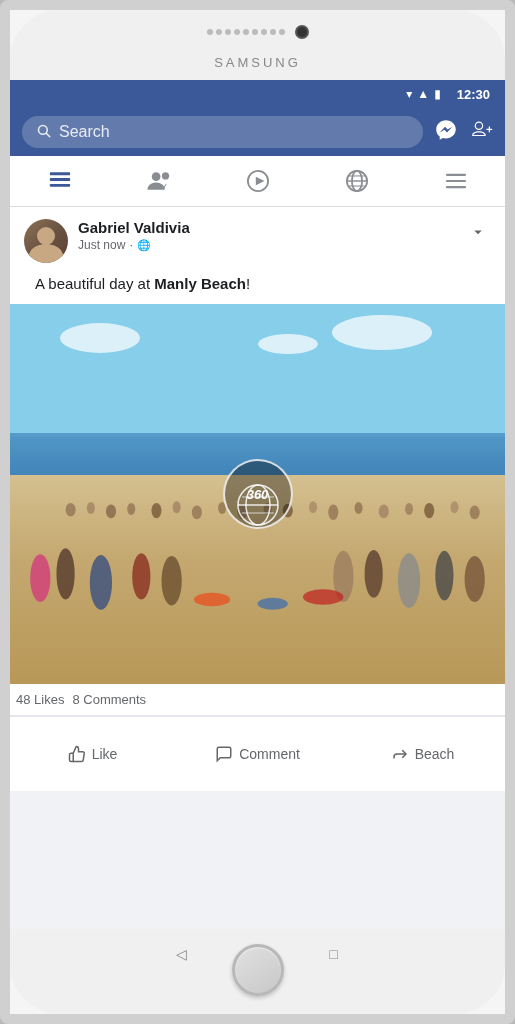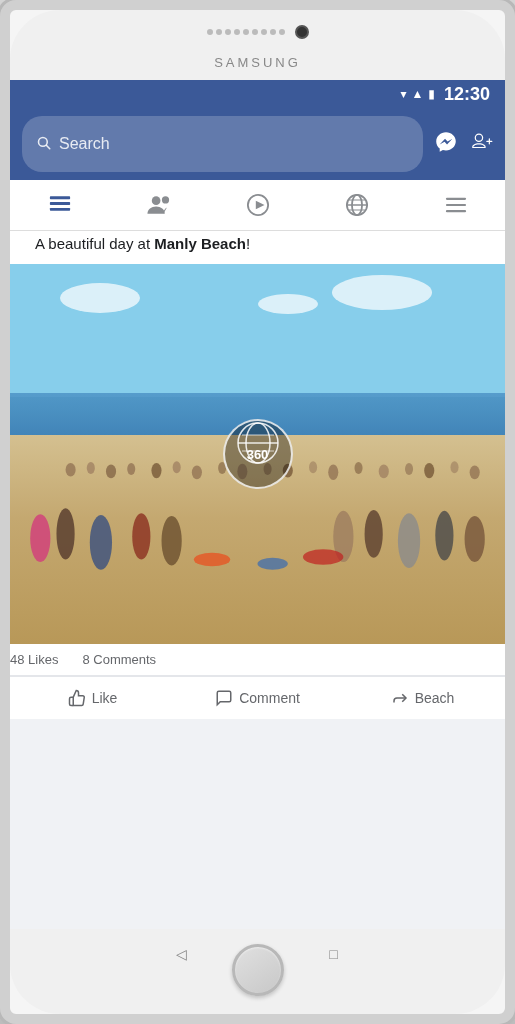--- a/index.html
+++ b/index.html
@@ -10,21 +10,21 @@
       justify-content: center;
       align-items: center;
       min-height: 100vh;
       font-family: 'Helvetica Neue', Arial, sans-serif;
     }
 
     .phone-frame {
       width: 515px;
       height: 1024px;
       background: #f5f5f5;
-      border-radius: 16px;
+      border-radius: 8px;
       border: 10px solid #d0d0d0;
       box-shadow: 0 0 0 3px #b8b8b8, 0 20px 60px rgba(0,0,0,0.4);
       position: relative;
       overflow: hidden;
       display: flex;
       flex-direction: column;
     }
 
     
     .phone-top-bezel {
@@ -115,38 +115,38 @@
       font-size: 12px;
     }
 
     .battery-icon {
       color: white;
       font-size: 12px;
     }
 
     .time {
       color: white;
-      font-size: 18px;
+      font-size: 13px;
       font-weight: bold;
-      margin-left: 4px;
+      margin-left: 11px;
     }
 
     
     .fb-header {
       background: #3b5998;
       padding: 8px 12px;
       flex-shrink: 0;
     }
 
     .search-bar {
       background: rgba(255,255,255,0.2);
       border-radius: 20px;
       display: flex;
       align-items: center;
-      padding: 19px 14px;
+      padding: 7px 14px;
       position: relative;
     }
 
     .search-bar-inner {
       display: flex;
       align-items: center;
       flex: 1;
     }
 
     .search-icon-box {
@@ -378,47 +378,48 @@
       left: 50%;
       transform: translate(-50%, -50%);
       width: 70px;
       height: 70px;
       border-radius: 50%;
       border: 2px solid rgba(255,255,255,0.8);
       background: rgba(0,0,0,0.35);
       display: flex;
       flex-direction: column;
       align-items: center;
-      justify-content: flex-start;
+      justify-content: flex-end;
       cursor: pointer;
+      font-style: italic;
     }
 
     .btn-360-text {
       color: white;
       font-size: 13px;
       font-weight: bold;
       position: absolute;
       top: 50%;
       left: 50%;
       transform: translate(-50%, -50%);
     }
 
     
     .post-stats {
-      padding: 8px 0;
+      padding: 8px 6px;
       font-size: 13px;
       color: #65676b;
       border-bottom: 1px solid #e4e6ea;
       display: flex;
-      gap: 24px;
+      gap: 8px;
     }
 
     .post-actions {
       display: flex;
-      padding: 4px 0;
+      padding: 20px 0;
       border-top: 1px solid #e4e6ea;
     }
 
     .action-btn {
       flex: 1;
       display: flex;
       align-items: center;
       justify-content: center;
       gap: 6px;
       padding: 8px 0;
@@ -575,20 +576,36 @@
           <rect x="4" y="8" width="28" height="3" rx="1.5" fill="#8a8d91"></rect>
           <rect x="4" y="16.5" width="28" height="3" rx="1.5" fill="#8a8d91"></rect>
           <rect x="4" y="25" width="28" height="3" rx="1.5" fill="#8a8d91"></rect>
         </svg>
       </div>
     </div>
 
     <div class="feed">
       <div class="post-card">
 
+        <div class="post-header">
+          <div class="avatar-person"></div>
+          <div class="post-user-info">
+            <div class="user-name">Gabriel Valdivia</div>
+            <div class="post-meta">
+              <span>Just now</span>
+              <span>·</span>
+              <span class="globe-icon">🌐</span>
+            </div>
+          </div>
+          <span class="post-dropdown">
+            <svg width="18" height="18" viewBox="0 0 24 24" fill="#65676b">
+              <path d="M7 10l5 5 5-5z"></path>
+            </svg>
+          </span>
+        </div>
 
         <div class="post-text">
           <span>A beautiful day at </span><strong>Manly Beach</strong><span>!</span>
         </div>
 
         <div class="post-image-container">
           <div class="beach-scene">
 
             <div class="cloud cloud-1"></div>
             <div class="cloud cloud-2"></div>

